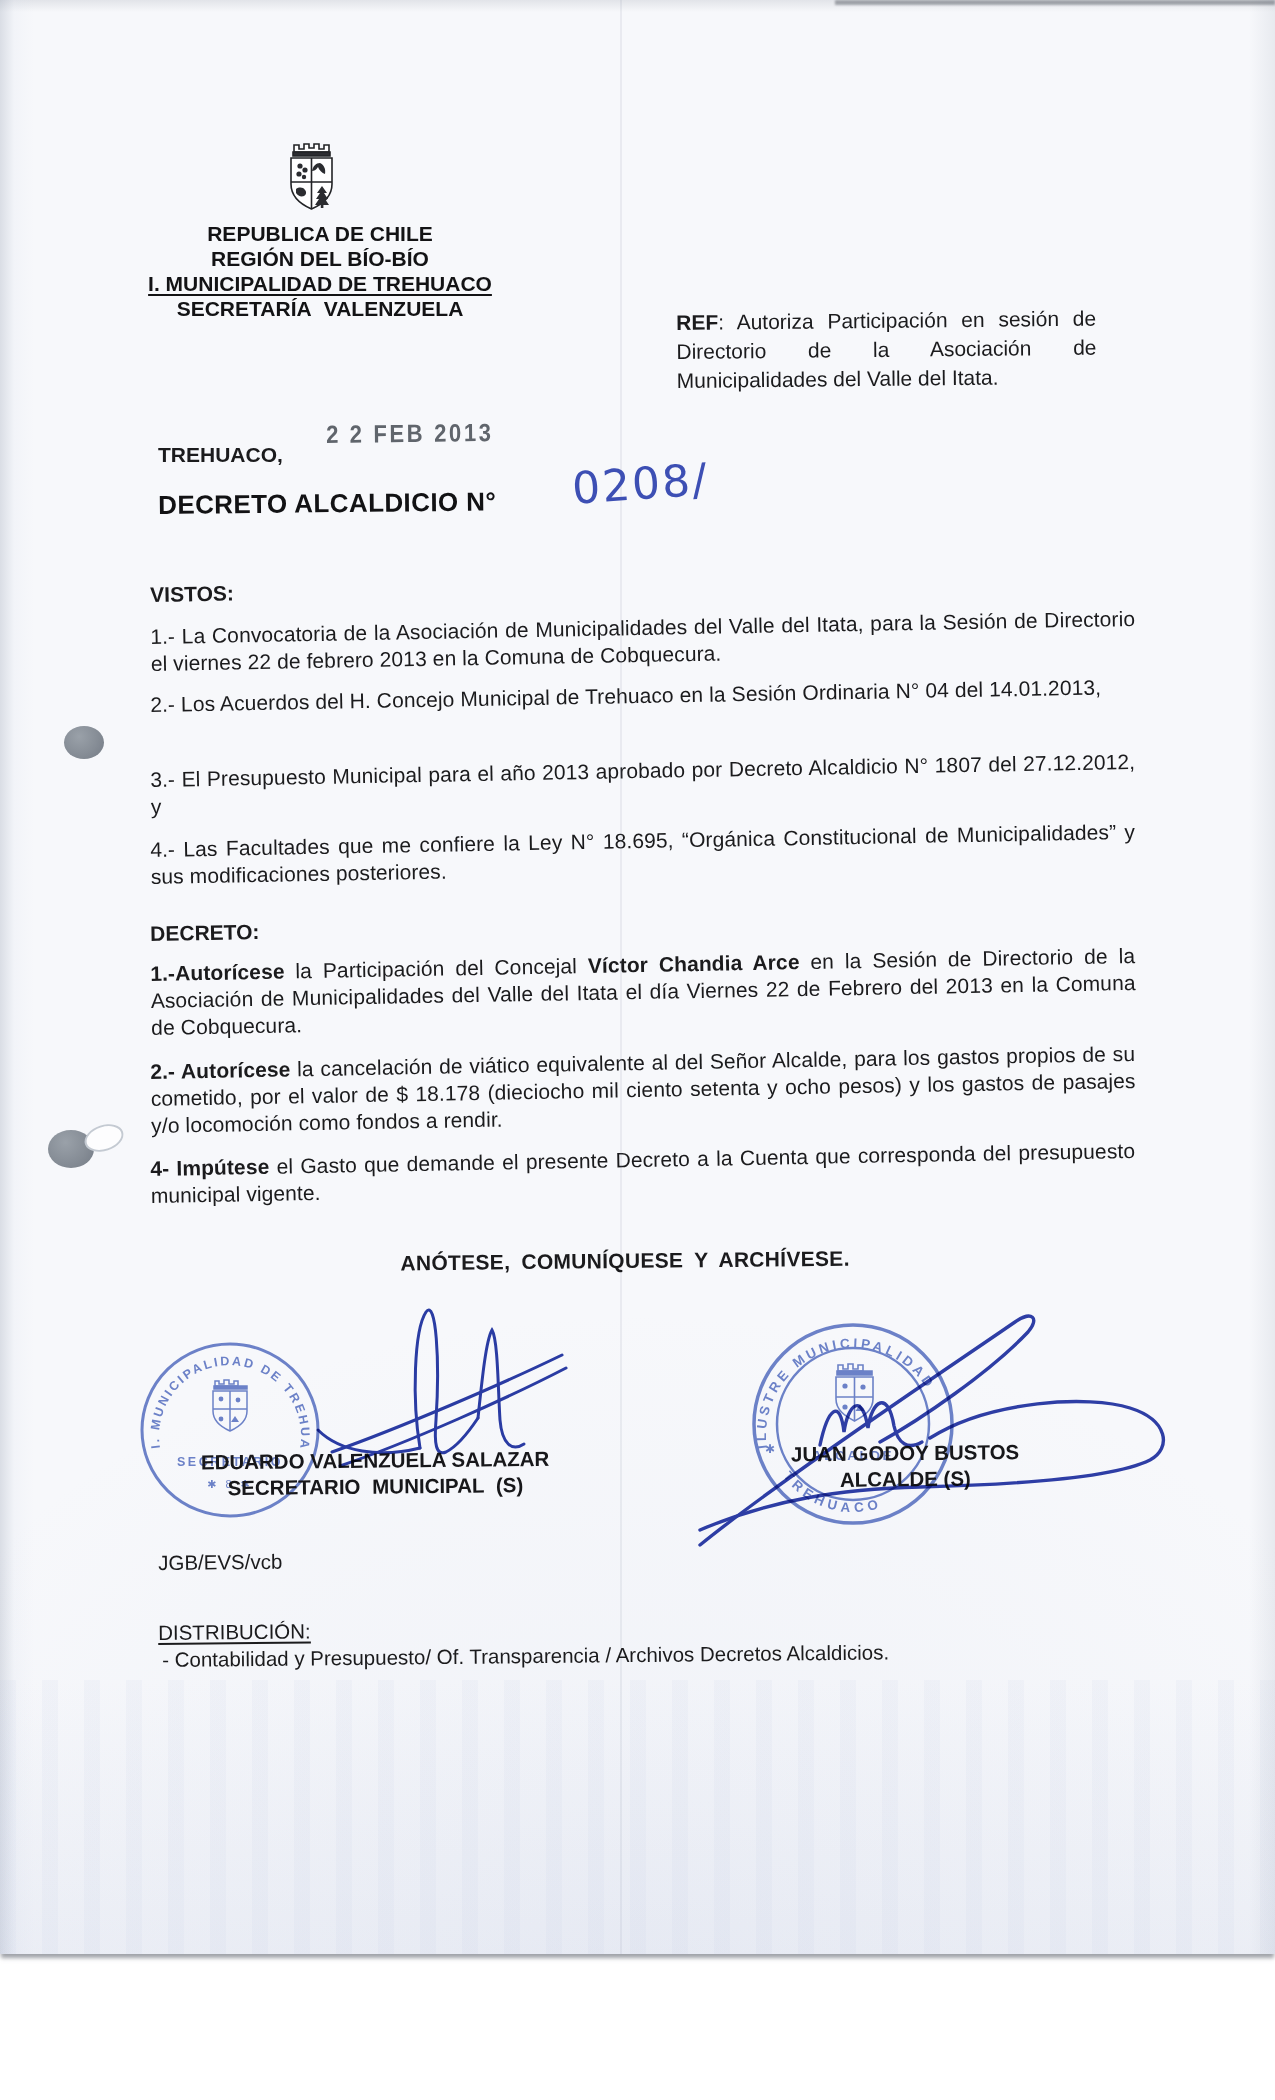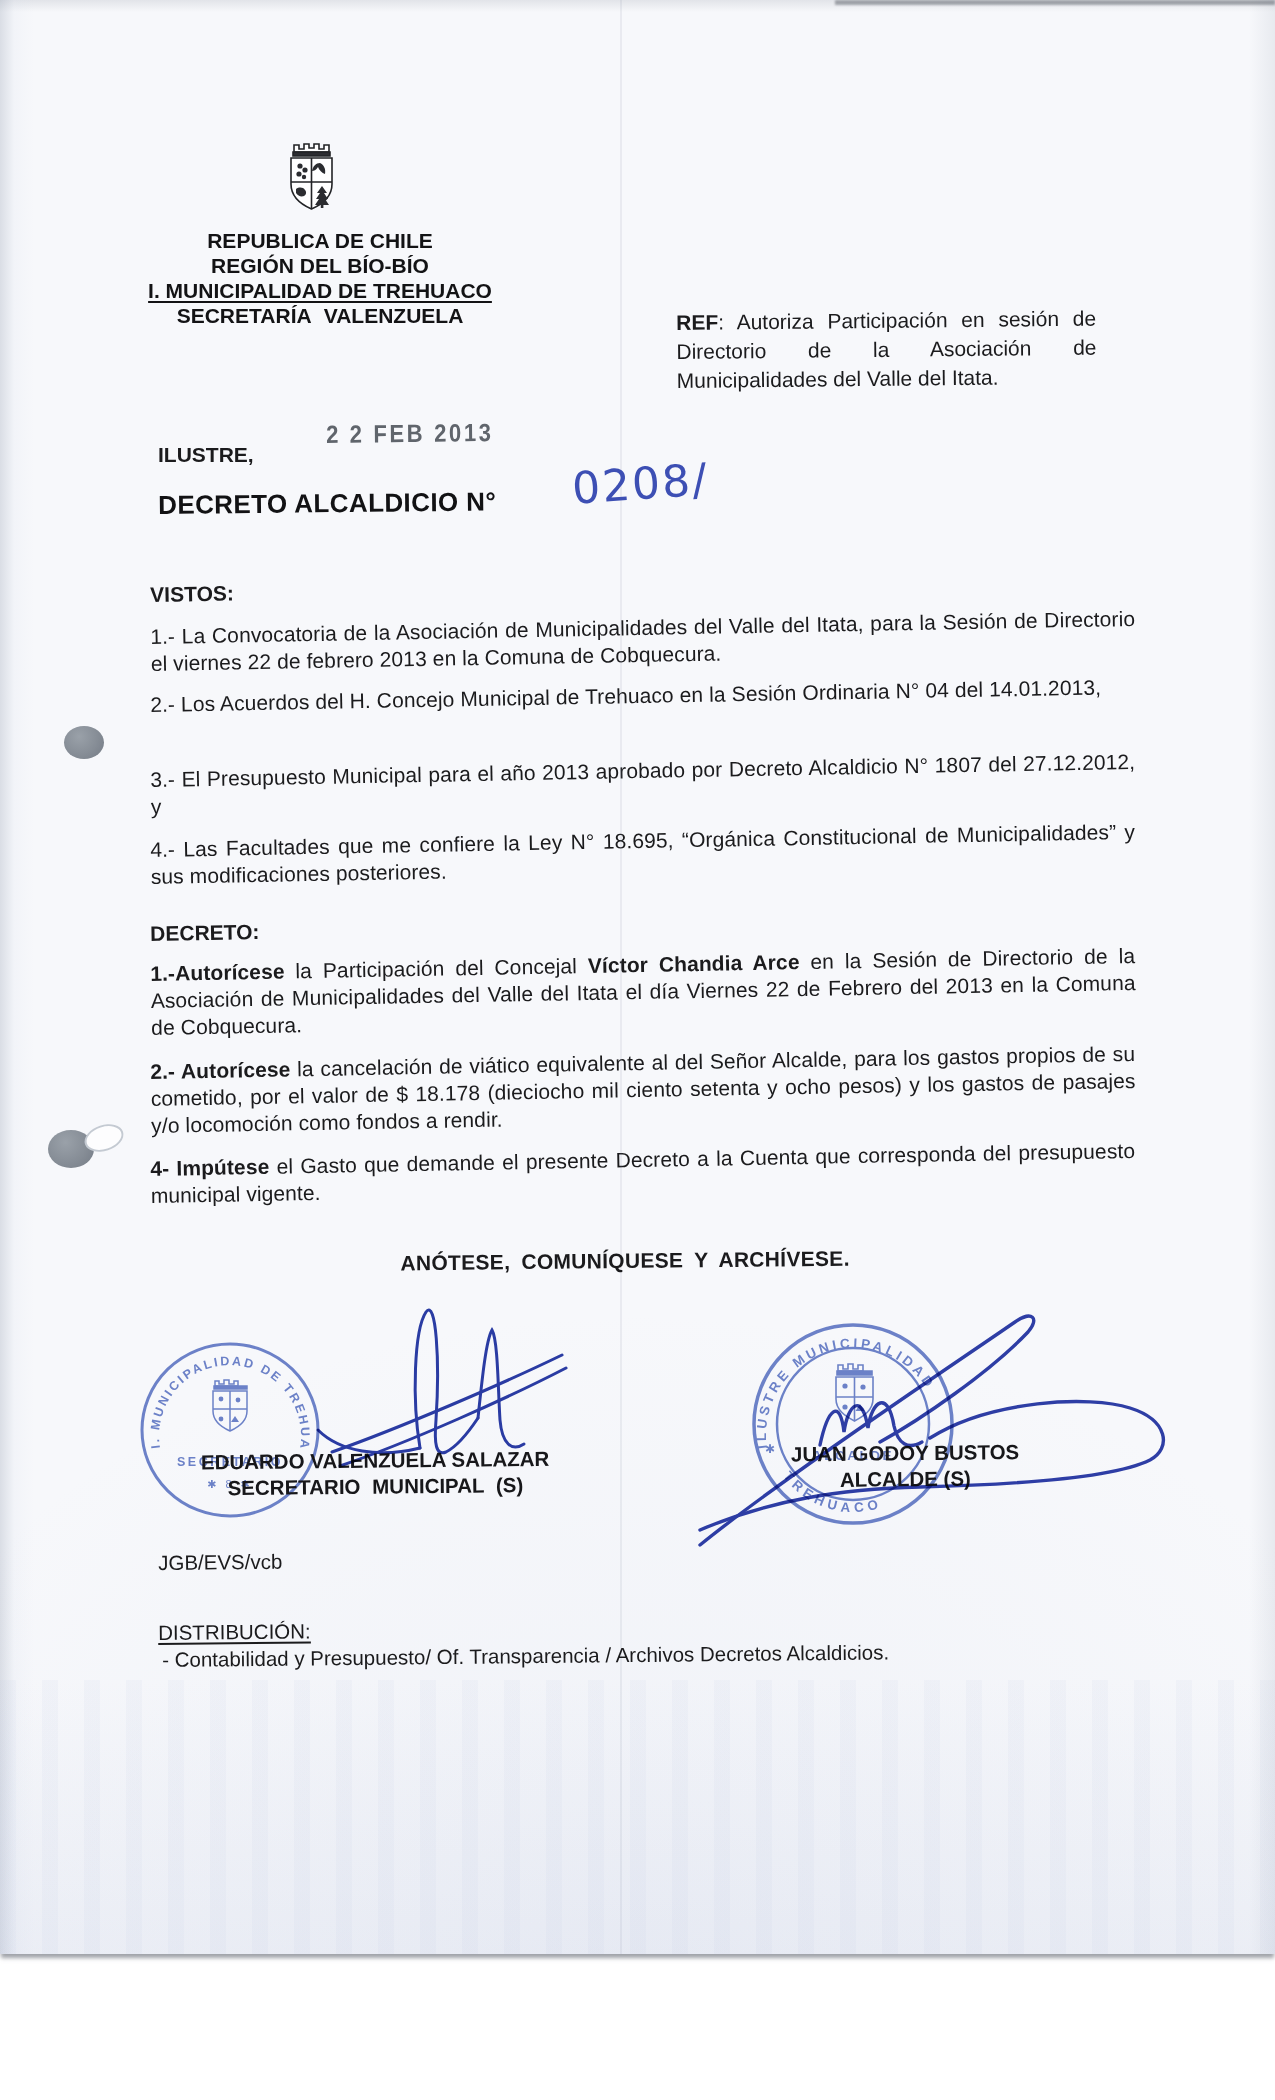--- a/index.html
+++ b/index.html
@@ -41,21 +41,21 @@
     left:84px;top:1125px;width:36px;height:22px;border-radius:50%;
     background:#fdfdfe;border:2px solid #c4cad2;transform:rotate(-18deg);z-index:3;
   }
   
   .txt{color:#1b1b1d;}
   .para{font-size:21px;line-height:27px;text-align:justify;letter-spacing:.1px;width:985px;}
   .tilt{transform:rotate(-1.05deg);transform-origin:left top;}
   .tilt-sm{transform:rotate(-.6deg);transform-origin:left top;}
   b{font-weight:700;}
   
-  .hdr{left:128px;top:228px;width:384px;text-align:center;font-weight:700;font-size:21px;line-height:25px;color:#131315;z-index:4;}
+  .hdr{left:128px;top:221px;width:384px;text-align:center;font-weight:700;font-size:21px;line-height:25px;color:#131315;z-index:4;}
   .hdr .u{text-decoration:underline;text-decoration-thickness:2px;text-underline-offset:3px;}
   .hdr .office{word-spacing:7px;}
   .ref{left:676px;top:308px;width:420px;font-size:21px;line-height:29px;text-align:justify;z-index:4;}
   .date-stamp{
     left:326px;top:420px;font-size:25px;font-weight:600;letter-spacing:3px;color:#60656c;
     transform:scaleX(.88) rotate(-.6deg);transform-origin:left top;z-index:4;
   }
   .city{left:158px;top:443px;font-size:21px;font-weight:700;z-index:4;}
   .decree-line{left:158px;top:490px;font-size:26px;font-weight:700;letter-spacing:.4px;color:#121214;z-index:4;}
   .decree-num{
@@ -107,21 +107,21 @@
 <div class="abs hdr">
   <div>REPUBLICA DE CHILE</div>
   <div>REGIÓN DEL BÍO-BÍO</div>
   <div class="u">I. MUNICIPALIDAD DE TREHUACO</div>
   <div class="office">SECRETARÍA VALENZUELA</div>
 </div>
 
 <div class="abs txt ref tilt-sm"><b>REF</b>: Autoriza Participación en sesión de Directorio de la Asociación de Municipalidades del Valle del Itata.</div>
 
 <div class="abs date-stamp">2 2 FEB 2013</div>
-<div class="abs txt city">ILUSTRE,</div>
+<div class="abs txt city">TREHUACO,</div>
 
 <div class="abs decree-line tilt-sm">DECRETO ALCALDICIO N°</div>
 <div class="abs decree-num">0208/</div>
 
 <div class="abs txt heading tilt" style="left:150px;top:583px;">VISTOS:</div>
 <div class="abs txt para tilt" style="left:150px;top:623px;">1.- La Convocatoria de la Asociación de Municipalidades del Valle del Itata, para la Sesión de Directorio el viernes 22 de febrero 2013 en la Comuna de Cobquecura.</div>
 <div class="abs txt para tilt" style="left:150px;top:691px;">2.- Los Acuerdos del H. Concejo Municipal de Trehuaco en la Sesión Ordinaria N° 04 del 14.01.2013,</div>
 <div class="abs txt para tilt" style="left:150px;top:766px;">3.- El Presupuesto Municipal para el año 2013 aprobado por Decreto Alcaldicio N° 1807 del 27.12.2012, y</div>
 <div class="abs txt para tilt" style="left:150px;top:836px;">4.- Las Facultades que me confiere la Ley N° 18.695, “Orgánica Constitucional de Municipalidades” y sus modificaciones posteriores.</div>
 

